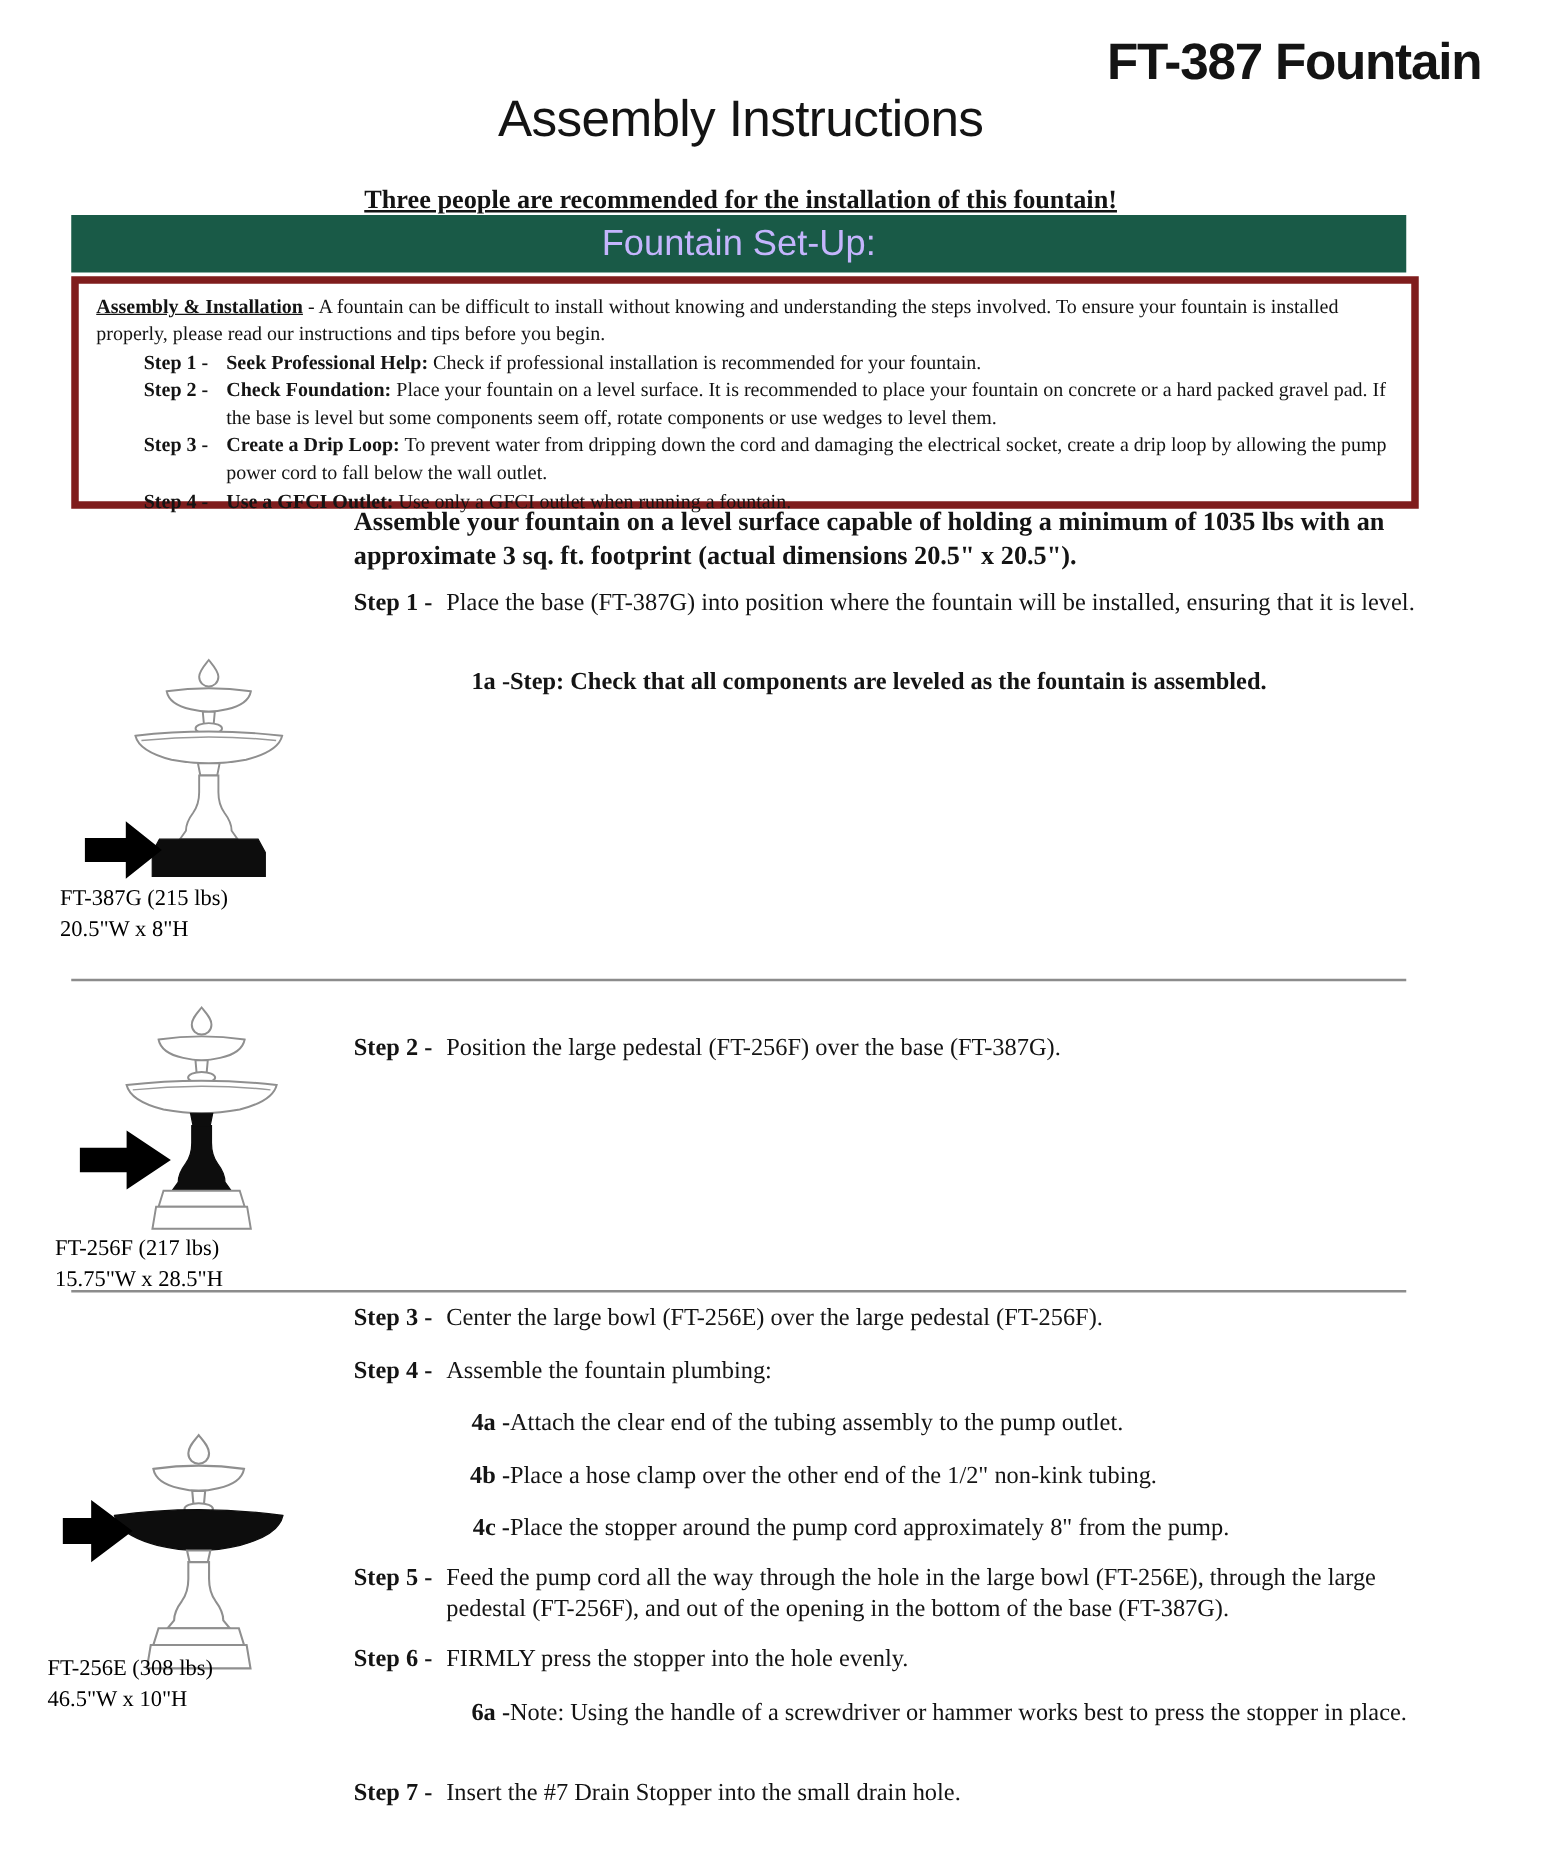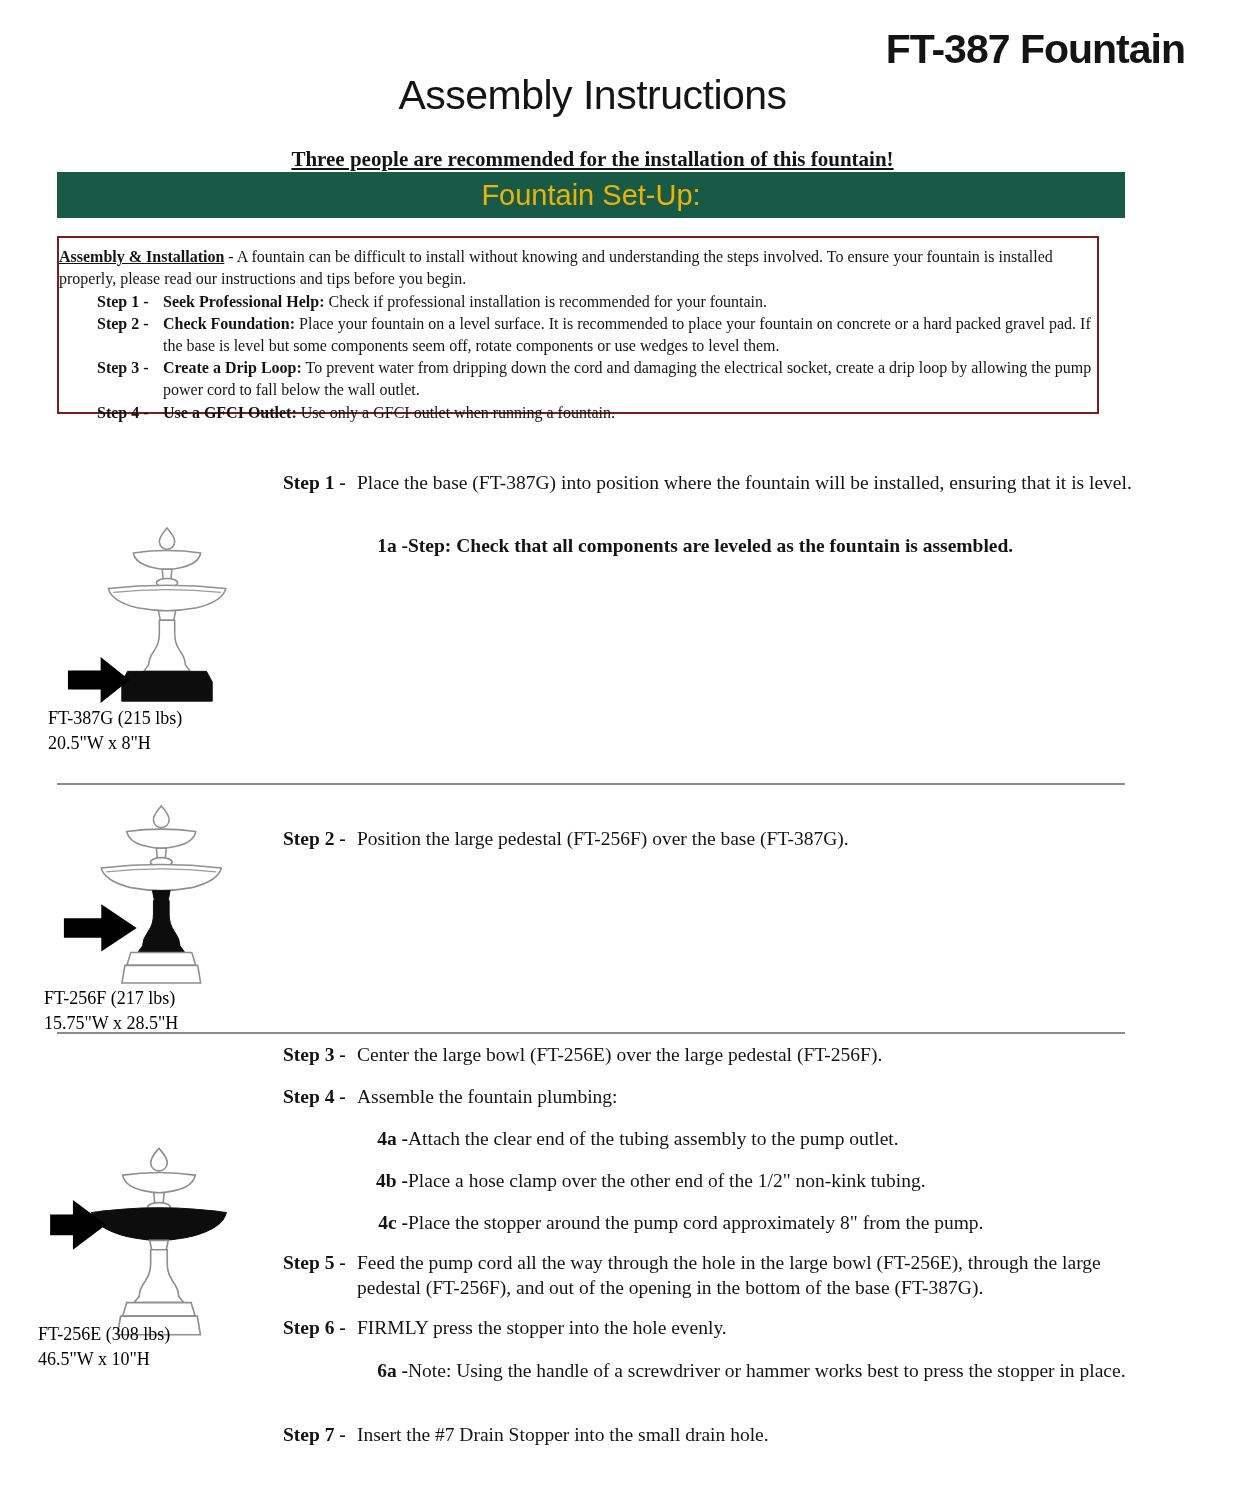--- a/index.html
+++ b/index.html
@@ -9,24 +9,24 @@
   
   .title1{position:absolute;left:0;top:26px;width:1185px;text-align:right;
           font-family:"Liberation Sans",sans-serif;font-weight:bold;font-size:41px;letter-spacing:-1px;}
   .title2{position:absolute;left:0;top:72px;width:1185px;text-align:center;
           font-family:"Liberation Sans",sans-serif;font-weight:normal;font-size:41px;letter-spacing:-0.5px;}
   .recommendation{position:absolute;left:0;top:127px;width:1185px;text-align:center;
           font-size:21px;font-weight:bold;text-decoration:underline;margin-top:20px;}
 
   
   .greenbar{position:absolute;left:57px;top:172px;width:1068px;height:46px;background:#195a47;}
-  .greenbar span{display:block;width:100%;text-align:center;color:#eab308;
+  .greenbar span{display:block;width:100%;text-align:center;color:#c4b5fd;
           font-family:"Liberation Sans",sans-serif;font-size:29px;line-height:46px;}
-  .setupbox{position:absolute;left:57px;top:236px;width:1038px;height:158px;
-          border:2px solid #7f1d1d;padding:8px 0;font-size:16px;line-height:1.38;}
+  .setupbox{position:absolute;left:57px;top:221px;width:1038px;height:158px;
+          border:6px solid #7f1d1d;padding:8px 14px;font-size:16px;line-height:1.38;}
   .boxintro{margin:0 0 1px 0;}
   .boxintro .ulbl{font-weight:bold;text-decoration:underline;}
   .bstep{display:flex;margin-left:38px;}
   .blabel{flex:0 0 66px;font-weight:bold;white-space:nowrap;}
   .bbody{flex:1;}
   .btitle{font-weight:bold;}
 
   
   .introbold{position:absolute;left:283px;top:404px;width:880px;
           font-size:21px;font-weight:bold;line-height:1.3;}
@@ -76,20 +76,21 @@
     <div class="bstep">
       <span class="blabel">Step 3 -</span>
       <span class="bbody"><span class="btitle">Create a Drip Loop:</span><span> To prevent water from dripping down the cord and damaging the electrical socket, create a drip loop by allowing the pump power cord to fall below the wall outlet.</span></span>
     </div>
     <div class="bstep">
       <span class="blabel">Step 4 -</span>
       <span class="bbody"><span class="btitle">Use a GFCI Outlet:</span><span> Use only a GFCI outlet when running a fountain.</span></span>
     </div>
   </div>
 
+  <div class="introbold">Assemble your fountain on a level surface capable of holding a minimum of 1035 lbs with an approximate 3 sq. ft. footprint (actual dimensions 20.5" x 20.5").</div>
 
   <div class="srow" style="top:470px">
     <span class="slabel">Step 1 -</span>
     <span class="stext">Place the base (FT-387G) into position where the fountain will be installed, ensuring that it is level.</span>
   </div>
   <div class="subrow boldrow" style="top:533px">
     <span class="sublabel">1a -</span>
     <span class="stext">Step: Check that all components are leveled as the fountain is assembled.</span>
   </div>
 

